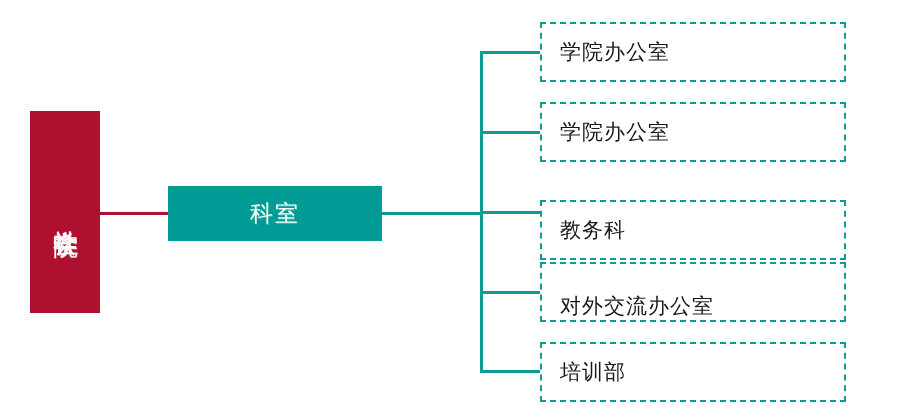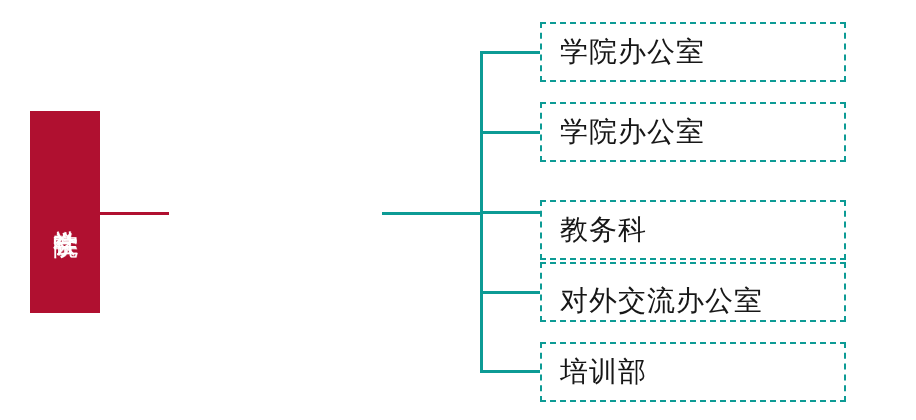--- a/index.html
+++ b/index.html
@@ -104,36 +104,39 @@
     height: 60px;
     box-sizing: border-box;
     border: 2px dashed #0d9b95;
     background: #ffffff;
     display: flex;
     align-items: center;
   }
   .leaf-label {
     padding-left: 18px;
     color: #171717;
-    font-size: 28px;
+    font-size: 21px;
     letter-spacing: 1px;
     white-space: nowrap;
   }
 </style>
 </head>
 <body>
 
 <div id="chart-canvas">
 
   <div class="root-node">
     <span class="root-label">社会学院</span>
   </div>
 
   <div class="connector-root"></div>
 
+  <div class="branch-node">
+    <span class="branch-label">科室</span>
+  </div>
 
   <div class="edge edge-stem"></div>
   <div class="edge edge-trunk"></div>
 
   <div id="leaf-container">
       <div class="edge edge-arm" style="top: 51px;"></div>
       <div class="leaf-node" style="top: 22px;">
         <span class="leaf-label">学院办公室</span>
       </div>
       <div class="edge edge-arm" style="top: 131px;"></div>

